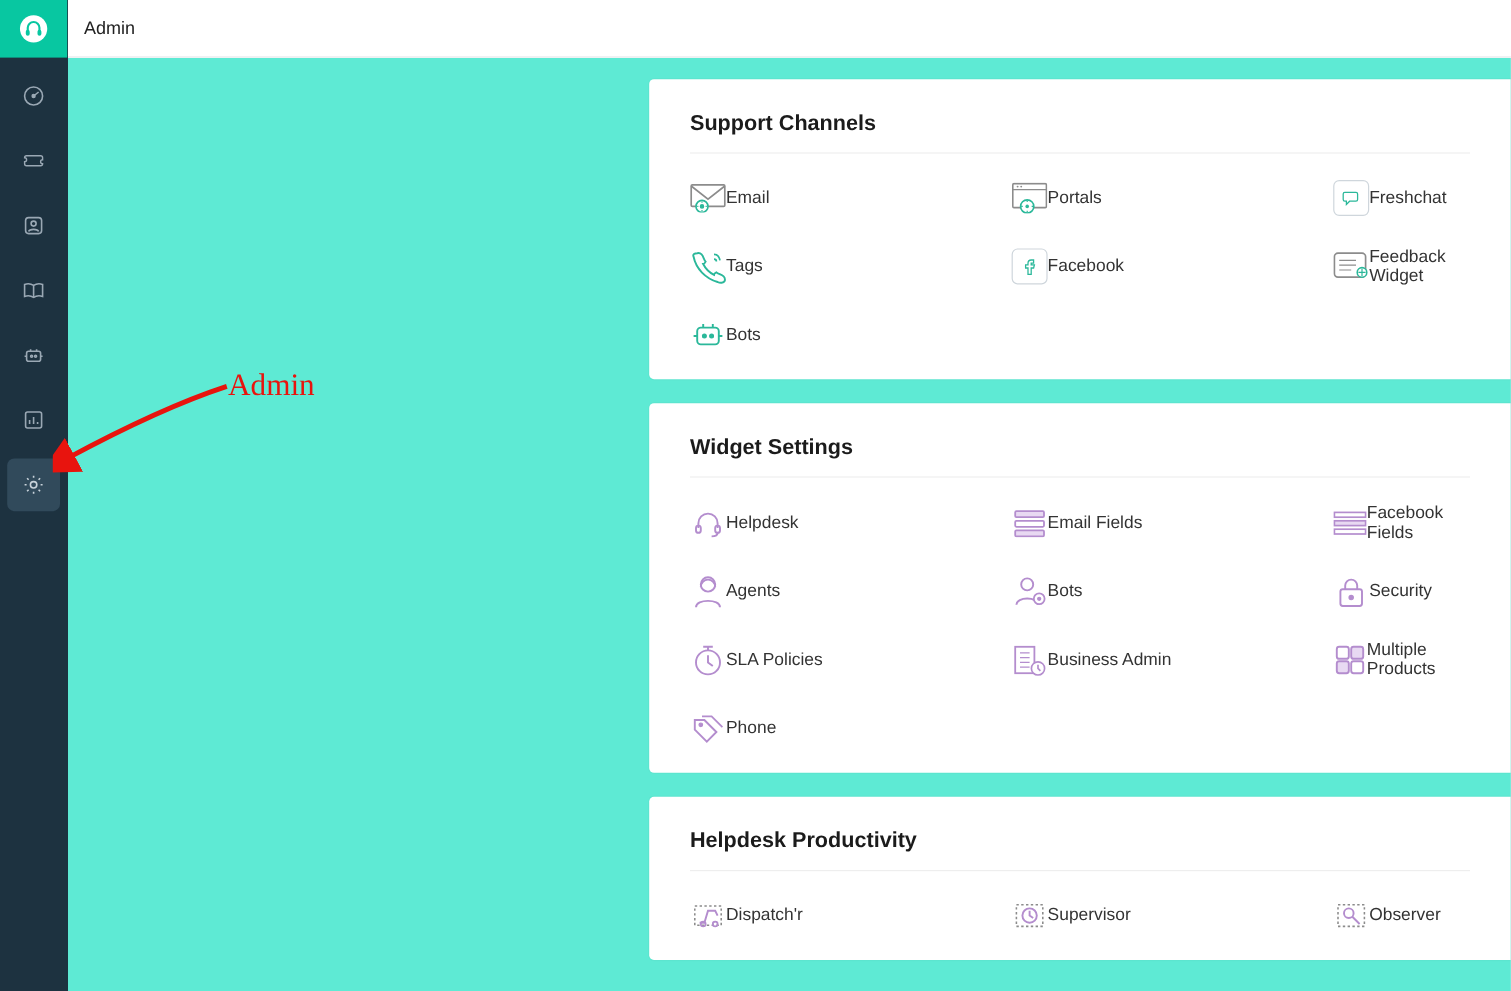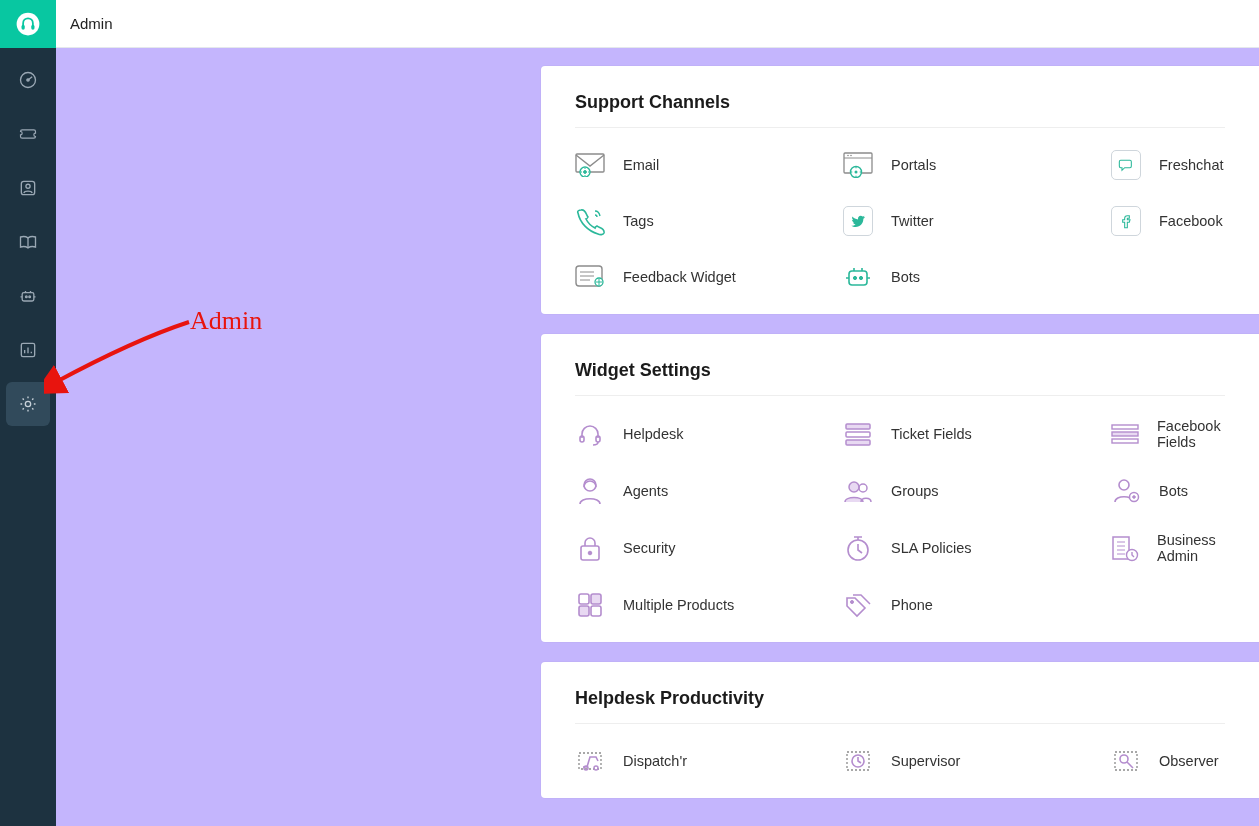--- a/index.html
+++ b/index.html
@@ -27,39 +27,39 @@
   .header {
     position:fixed; left:56px; right:0; top:0; height:48px; background:#fff;
     border-bottom:1px solid #e4e8ec; display:flex; align-items:center; padding:0 14px;
     z-index:15;
   }
   .header .title { font-size:15px; color:#222; }
 
   
   .main {
     position:absolute; left:56px; top:48px; right:0; bottom:0;
-    background:#c4b5fd; overflow:hidden;
+    background:#5eead4; overflow:hidden;
   }
   .panel-wrapper {
     position:absolute; left:485px; top:18px; right:0; 
   }
   .panel {
     background:#fff; border-radius:4px 0 0 4px; padding:26px 34px 22px 34px;
     margin-bottom:20px; box-shadow:0 0 0 1px rgba(0,0,0,0.02);
   }
   .panel h2 {
     font-size:18px; font-weight:600; color:#1b1b1b; padding-bottom:14px;
     border-bottom:1px solid #eee;
   }
   .grid {
     display:grid; grid-template-columns: 268px 268px 1fr; row-gap:26px;
     padding-top:22px;
   }
   .item {
-    display:flex; align-items:center; gap:18px; cursor:pointer;
+    display:flex; align-items:center; cursor:pointer;
   }
   .item .icon {
     width:30px; height:30px; display:flex; align-items:center; justify-content:center;
   }
   .item .label { font-size:14.5px; color:#333; }
 
   
   .annot {
     position:absolute; left:0; top:0; width:100%; height:100%; pointer-events:none; z-index:30;
   }
@@ -200,30 +200,20 @@
         <div class="item">
           <span class="icon ico-green">
             <svg width="30" height="30" viewBox="0 0 30 30" fill="none">
                 <path d="M6 4 c5 -1 5 5 7 7 c-1 2 -2 2 -2 2 c2 4 5 7 9 9 c0 0 0 -1 2 -2 c2 2 8 2 7 7 c-1 2 -4 2 -6 1 C13 25 5 17 3 7 c-1 -2 1 -3 3 -3 z" stroke="#2bb89a" stroke-width="1.6"></path>
                 <path d="M20 5 q4 0 5 5 M20 9 q2 0 2 2" stroke="#2bb89a" stroke-width="1.4"></path>
               </svg>
           </span>
           <span class="label">Tags</span>
         </div>
 
-        <div class="item">
-          <span class="icon">
-            <span class="ico-box">
-                <svg viewBox="0 0 24 24">
-                  <path d="M22 5.8 c-.7.3-1.5.6-2.3.7.8-.5 1.5-1.3 1.8-2.3-.8.5-1.7.8-2.6 1A4.1 4.1 0 0 0 12 8.7c0 .3 0 .6.1.9C8.7 9.4 5.7 7.8 3.7 5.3c-.3.6-.5 1.3-.5 2 0 1.4.7 2.7 1.8 3.4-.7 0-1.3-.2-1.9-.5v.1c0 2 1.4 3.6 3.3 4-.3.1-.7.1-1.1.1-.3 0-.5 0-.8-.1.5 1.6 2.1 2.8 3.9 2.8A8.3 8.3 0 0 1 2 19c1.8 1.2 4 1.9 6.3 1.9 7.5 0 11.7-6.3 11.7-11.7v-.5c.8-.6 1.5-1.3 2-2.1z" fill="#2bb89a"></path>
-                </svg>
-              </span>
-          </span>
-          <span class="label">Twitter</span>
-        </div>
 
         <div class="item">
           <span class="icon">
             <span class="ico-box">
                 <svg viewBox="0 0 24 24">
                   <path d="M14 8 h3 V4 h-3 c-2.2 0-4 1.8-4 4 v2 H7 v4 h3 v8 h4 v-8 h3 l1-4 h-4 V8 z" fill="none" stroke="#2bb89a" stroke-width="1.6"></path>
                 </svg>
               </span>
           </span>
           <span class="label">Facebook</span>
@@ -273,21 +263,21 @@
         </div>
 
         <div class="item">
           <span class="icon ico-purple">
             <svg width="28" height="24" viewBox="0 0 28 24" fill="none">
                 <rect x="2" y="2" width="24" height="5" rx="1" stroke="#b48dce" stroke-width="1.5" fill="#e8d9f2"></rect>
                 <rect x="2" y="10" width="24" height="5" rx="1" stroke="#b48dce" stroke-width="1.5"></rect>
                 <rect x="2" y="18" width="24" height="5" rx="1" stroke="#b48dce" stroke-width="1.5" fill="#e8d9f2"></rect>
               </svg>
           </span>
-          <span class="label">Ticket Fields</span>
+          <span class="label">Email Fields</span>
         </div>
 
         <div class="item">
           <span class="icon ico-purple">
             <svg width="28" height="22" viewBox="0 0 28 22" fill="none">
                 <rect x="1" y="2" width="26" height="4" stroke="#b48dce" stroke-width="1.4"></rect>
                 <rect x="1" y="9" width="26" height="4" stroke="#b48dce" stroke-width="1.4" fill="#e8d9f2"></rect>
                 <rect x="1" y="16" width="26" height="4" stroke="#b48dce" stroke-width="1.4"></rect>
               </svg>
           </span>
@@ -298,31 +288,20 @@
           <span class="icon ico-purple">
             <svg width="26" height="30" viewBox="0 0 26 30" fill="none">
                 <circle cx="13" cy="9" r="6" stroke="#b48dce" stroke-width="1.6"></circle>
                 <path d="M3 28 c0-7 20-7 20 0" stroke="#b48dce" stroke-width="1.6"></path>
                 <path d="M7 11 a6 6 0 0 1 12 0" stroke="#b48dce" stroke-width="1.6"></path>
               </svg>
           </span>
           <span class="label">Agents</span>
         </div>
 
-        <div class="item">
-          <span class="icon ico-purple">
-            <svg width="30" height="26" viewBox="0 0 30 26" fill="none">
-                <circle cx="11" cy="9" r="5" fill="#e8d9f2" stroke="#b48dce" stroke-width="1.5"></circle>
-                <circle cx="20" cy="10" r="4" stroke="#b48dce" stroke-width="1.5"></circle>
-                <path d="M2 24 c0-6 18-6 18 0" fill="#e8d9f2" stroke="#b48dce" stroke-width="1.5"></path>
-                <path d="M18 24 c0-5 10-5 10 0" stroke="#b48dce" stroke-width="1.5"></path>
-              </svg>
-          </span>
-          <span class="label">Groups</span>
-        </div>
 
         <div class="item">
           <span class="icon ico-purple">
             <svg width="28" height="28" viewBox="0 0 28 28" fill="none">
                 <circle cx="12" cy="8" r="5" stroke="#b48dce" stroke-width="1.6"></circle>
                 <path d="M3 25 c0-7 18-7 18 0" stroke="#b48dce" stroke-width="1.6"></path>
                 <circle cx="22" cy="20" r="4.5" stroke="#b48dce" stroke-width="1.5" fill="#fff"></circle>
                 <circle cx="22" cy="20" r="1.3" fill="#b48dce"></circle>
               </svg>
           </span>

